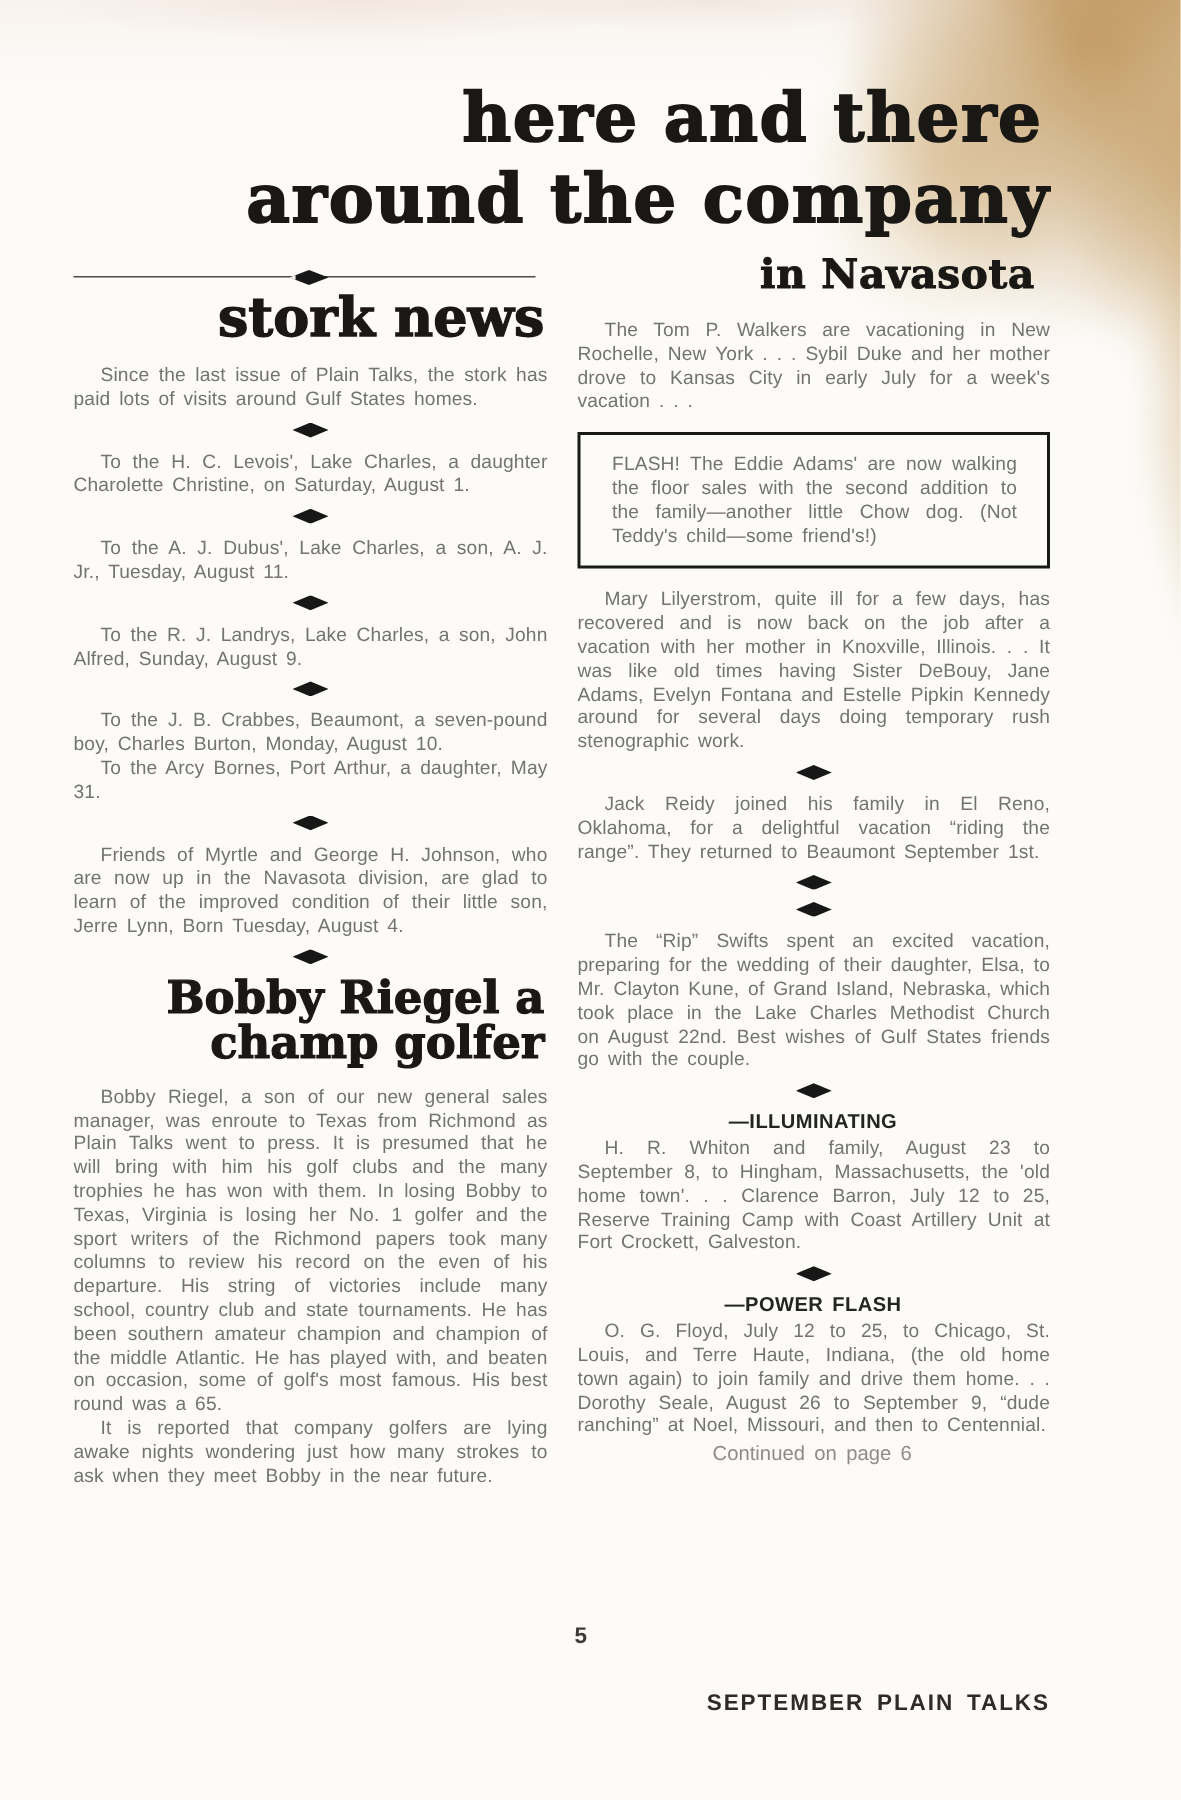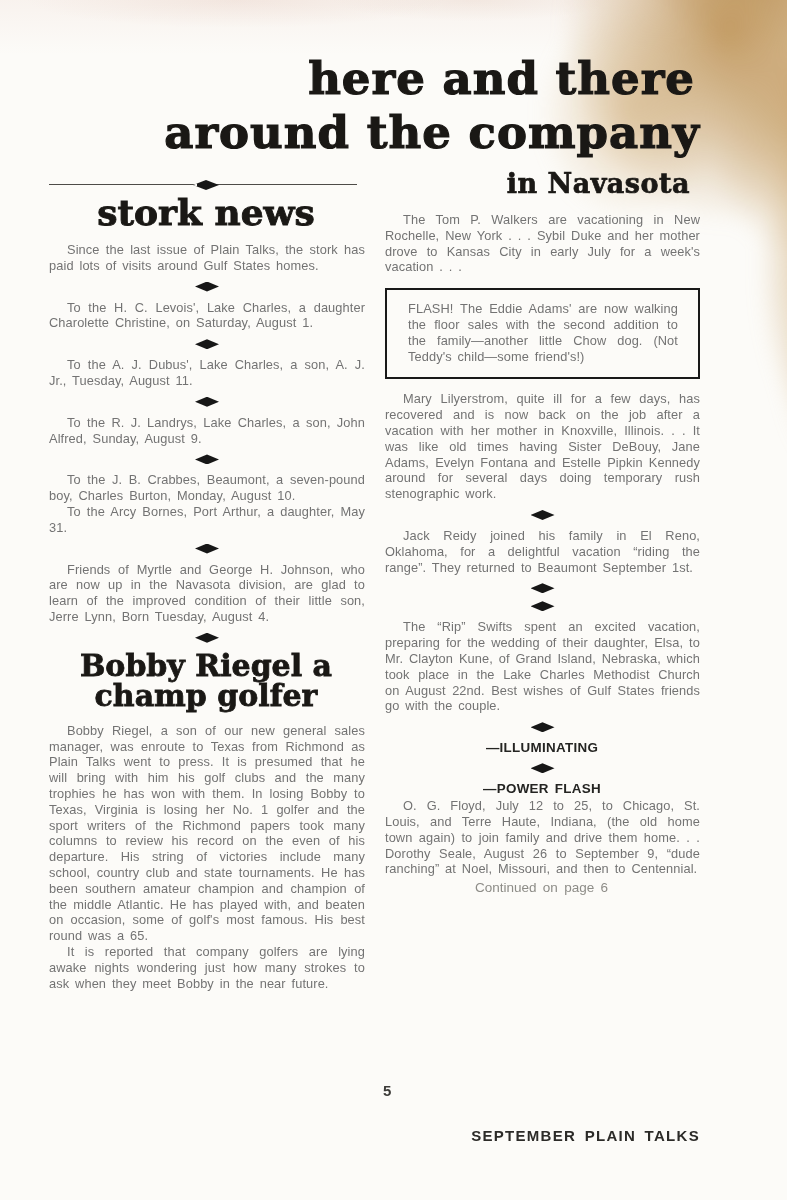--- a/index.html
+++ b/index.html
@@ -52,21 +52,21 @@
     clip-path:polygon(50% 0, 100% 50%, 50% 100%, 0 50%);
   }
   .rule { position:relative; height:10px; margin:4px 2px 4px 0; }
   .rule .rline { position:absolute; left:0; right:6px; top:4px; border-top:1.5px solid #4d4b48; }
   .rule .rdmd  { position:absolute; left:50%; top:0; transform:translateX(-50%);
                  width:26px; height:10px; background:#171717;
                  clip-path:polygon(50% 0, 100% 50%, 50% 100%, 0 50%);
                  box-shadow:4px 0 0 0 #fcfbf8 inset; }
   h2.scripty {
     font-family:"DejaVu Serif", serif; font-weight:bold; color:#1a1815;
-    text-align:center; margin:0 2px 12px 0; line-height:1;
+    text-align:right; margin:0 2px 12px 0; line-height:1;
   }
   .stork-h { font-size:36px; -webkit-text-stroke:0.9px #1a1815; margin-top:2px; }
   .bobby-h { font-size:30px; line-height:34px; -webkit-text-stroke:0.8px #1a1815; margin-top:2px; margin-bottom:11px; }
 
   .flashbox {
     border:2.5px solid #191919; margin:13px 0 12px 0; padding:11px 20px 13px 21px;
   }
   .flashbox p.body { text-indent:0; }
 
   .dept {
@@ -139,20 +139,21 @@
     <div class="dmd"></div>
     <p class="body">Jack Reidy joined his family in El Reno, Oklahoma, for a delightful vacation “riding the range”. They returned to Beaumont September 1st.</p>
 
     <div class="dmd"></div>
 
     <div class="dmd"></div>
     <p class="body">The “Rip” Swifts spent an excited vacation, preparing for the wedding of their daughter, Elsa, to Mr. Clayton Kune, of Grand Island, Nebraska, which took place in the Lake Charles Methodist Church on August 22nd. Best wishes of Gulf States friends go with the couple.</p>
 
     <div class="dmd"></div>
     <div class="dept">—ILLUMINATING</div>
+    <p class="body">H. R. Whiton and family, August 23 to September 8, to Hingham, Massachusetts, the 'old home town'. . . Clarence Barron, July 12 to 25, Reserve Training Camp with Coast Artillery Unit at Fort Crockett, Galveston.</p>
 
     <div class="dmd"></div>
     <div class="dept">—POWER FLASH</div>
     <p class="body">O. G. Floyd, July 12 to 25, to Chicago, St. Louis, and Terre Haute, Indiana, (the old home town again) to join family and drive them home. . . Dorothy Seale, August 26 to September 9, “dude ranching” at Noel, Missouri, and then to Centennial.</p>
 
     <div class="continued">Continued on page 6</div>
   </div>
 
   <div class="pagenum">5</div>
   <div class="pub">SEPTEMBER PLAIN TALKS</div>

